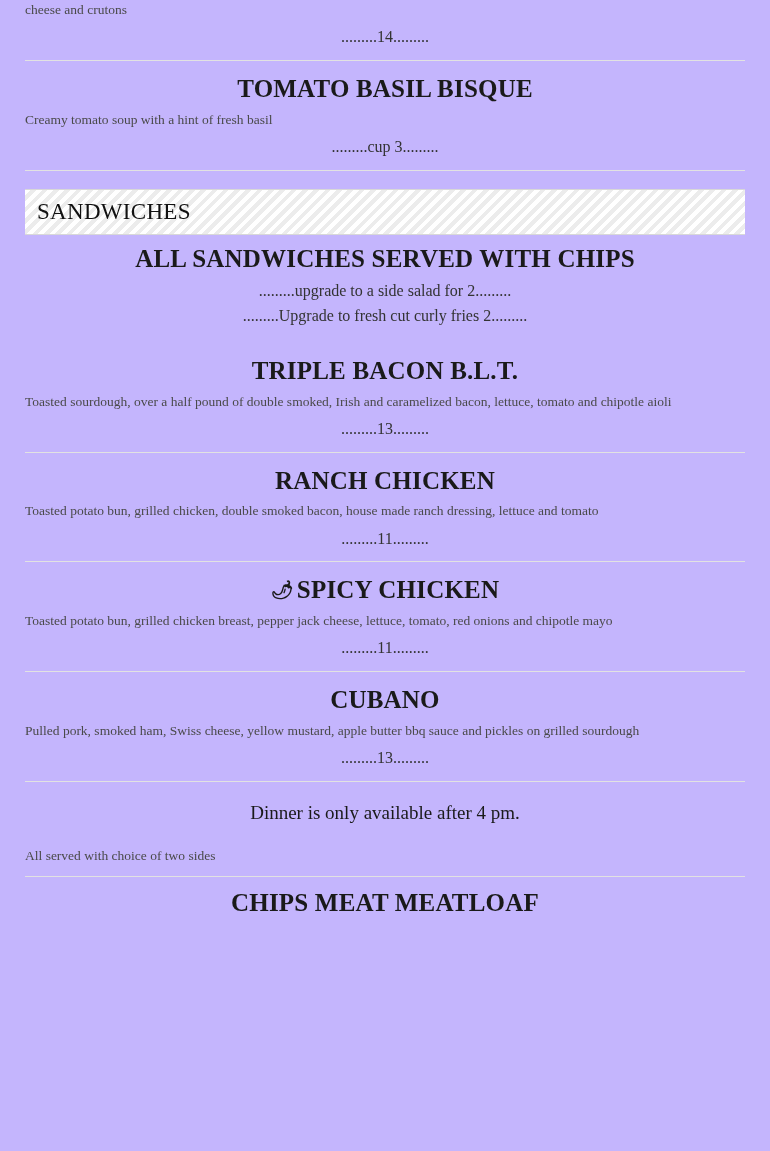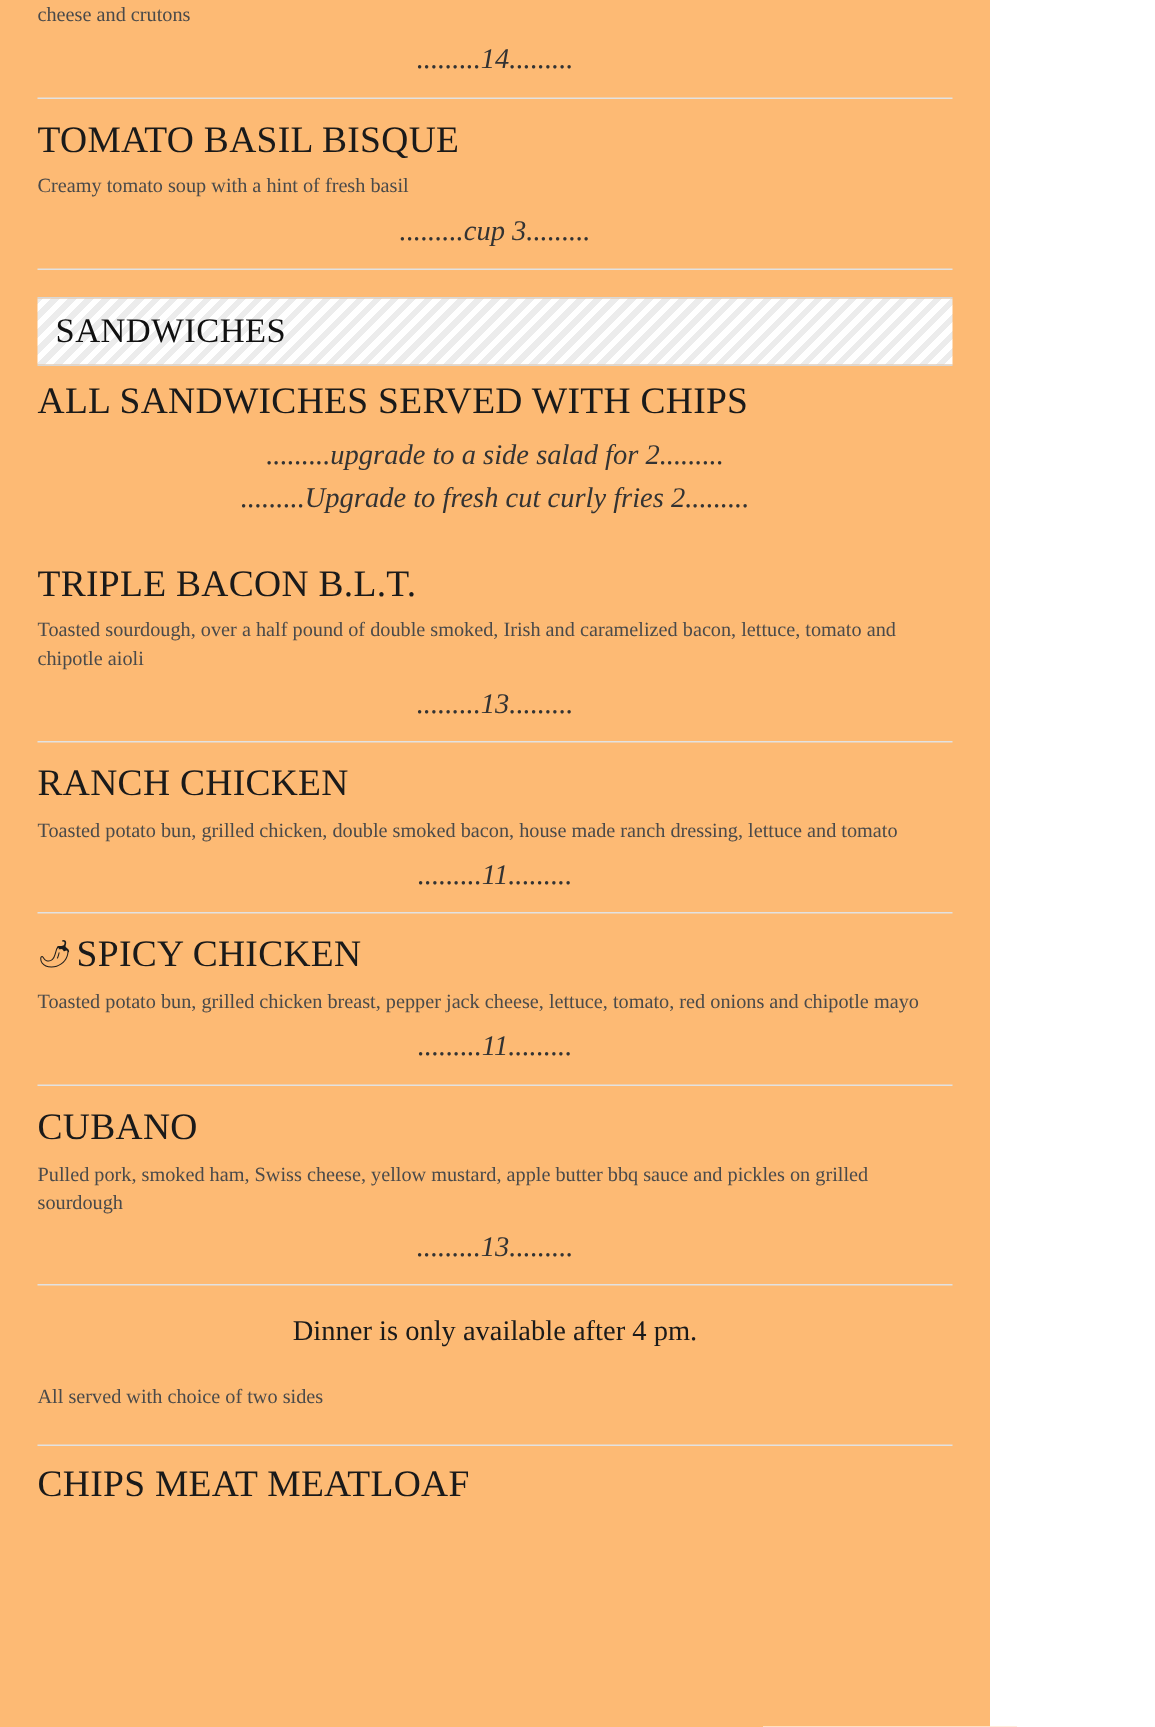--- a/index.html
+++ b/index.html
@@ -7,69 +7,69 @@
     padding: 0;
     background: #ffffff;
   }
   body {
     width: 770px;
     font-family: "Liberation Serif", serif;
     color: #222222;
     -webkit-font-smoothing: antialiased;
   }
   .page {
-    width: 660px;
+    width: 770px;
     min-height: 1151px;
     position: relative;
     overflow: hidden;
-    background: #fdba74;
+    background: #c4b5fd;
   }
   .content {
     padding: 0 25px;
     box-sizing: border-box;
   }
 
   
   .item {
     padding: 0 0 10px 0;
     border-bottom: 1px solid #e2e2e2;
     margin-bottom: 0;
   }
   .item.no-rule {
     border-bottom: none;
   }
   .item-title {
     font-size: 25px;
     line-height: 1.15;
-    font-weight: normal;
+    font-weight: bold;
     color: #1a1a1a;
     margin: 0 0 6px 0;
     letter-spacing: 0.2px;
     font-family: "Liberation Serif", serif;
+    text-align: center;
   }
   .item-title .flame {
     font-size: 18px;
     vertical-align: 2px;
     margin-right: 3px;
   }
   .item-desc {
     font-size: 13.5px;
     line-height: 1.42;
     color: #4a4a4a;
     margin: 0 0 6px 0;
     font-family: "Liberation Serif", serif;
   }
   .price-line {
     text-align: center;
-    font-size: 19px;
+    font-size: 16px;
     color: #333333;
     line-height: 1.55;
     margin: 0;
     font-family: "Liberation Serif", serif;
-    font-style: italic;
   }
 
   
   .top-partial {
     padding-top: 0;
   }
   .top-partial .item-desc {
     margin-top: 0;
   }
 
@@ -103,21 +103,21 @@
     text-align: center;
     font-size: 19px;
     color: #1a1a1a;
     margin: 20px 0 24px 0;
     font-family: "Liberation Serif", serif;
   }
   .sides-note {
     font-size: 13.5px;
     color: #4a4a4a;
     margin: 0 0 12px 0;
-    padding-bottom: 24px;
+    padding-bottom: 12px;
     border-bottom: 1px solid #e2e2e2;
     font-family: "Liberation Serif", serif;
   }
   .spacer-14 { height: 14px; }
   .spacer-18 { height: 18px; }
   .cut-off {
     overflow: hidden;
     height: 18px;
   }
 </style>

